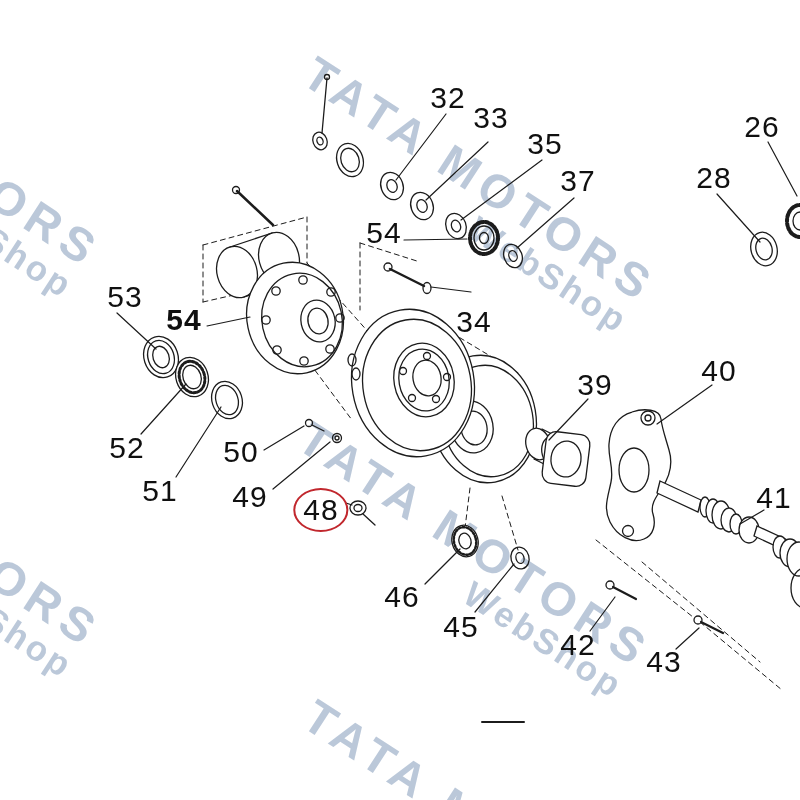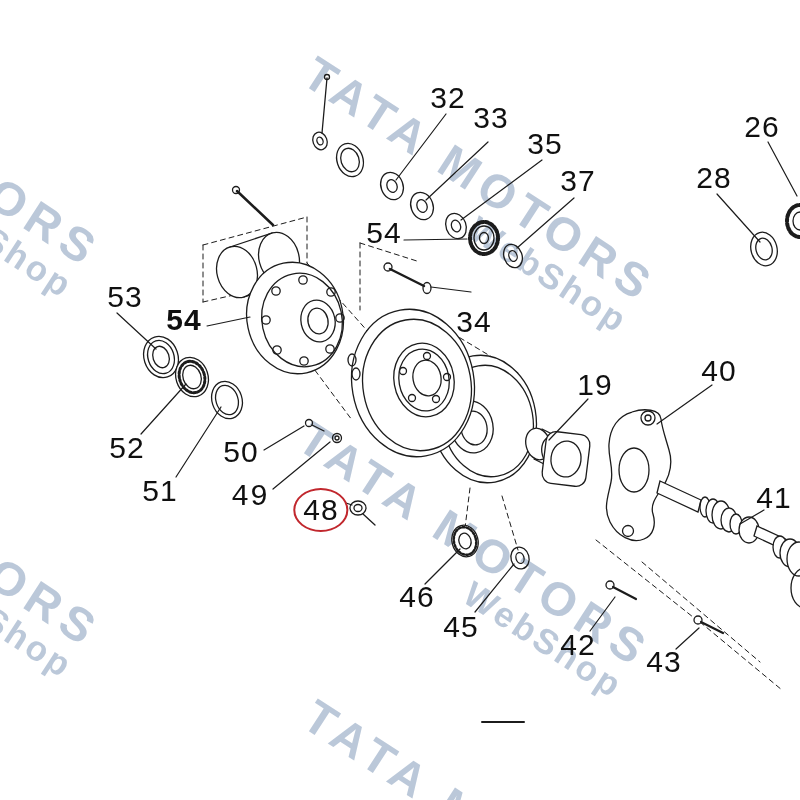--- a/index.html
+++ b/index.html
@@ -266,24 +266,24 @@
       <div class="part-label" style="left: 578px; top: 181px;">37</div>
       <div class="part-label" style="left: 384px; top: 233px;">54</div>
       <div class="part-label" style="left: 474px; top: 295px; margin-top: 27px;">34</div>
       <div class="part-label" style="left: 762px; top: 127px;">26</div>
       <div class="part-label" style="left: 714px; top: 178px;">28</div>
       <div class="part-label" style="left: 110px; top: 297px; margin-left: 15px;">53</div>
       <div class="part-label" style="left: 184px; top: 320px; font-weight: bold;">54</div>
       <div class="part-label" style="left: 127px; top: 448px;">52</div>
       <div class="part-label" style="left: 160px; top: 491px;">51</div>
       <div class="part-label" style="left: 241px; top: 452px;">50</div>
-      <div class="part-label" style="left: 250px; top: 497px; font-family: Liberation Mono, monospace;">49</div>
+      <div class="part-label" style="left: 250px; top: 497px;">49</div>
       <div class="part-label circled" style="left: 321px; top: 490px; border-color: rgb(193, 39, 45);">48</div>
-      <div class="part-label" style="left: 595px; top: 385px;">19</div>
+      <div class="part-label" style="left: 595px; top: 385px;">39</div>
       <div class="part-label" style="left: 719px; top: 371px;">40</div>
       <div class="part-label" style="left: 774px; top: 498px;">41</div>
-      <div class="part-label" style="left: 417px; top: 597px;">46</div>
+      <div class="part-label" style="left: 402px; top: 597px;">46</div>
       <div class="part-label" style="left: 461px; top: 627px;">45</div>
       <div class="part-label" style="left: 578px; top: 645px;">42</div>
       <div class="part-label" style="left: 664px; top: 662px;">43</div>
     </div>
 
 </div>
 
 </body></html>

